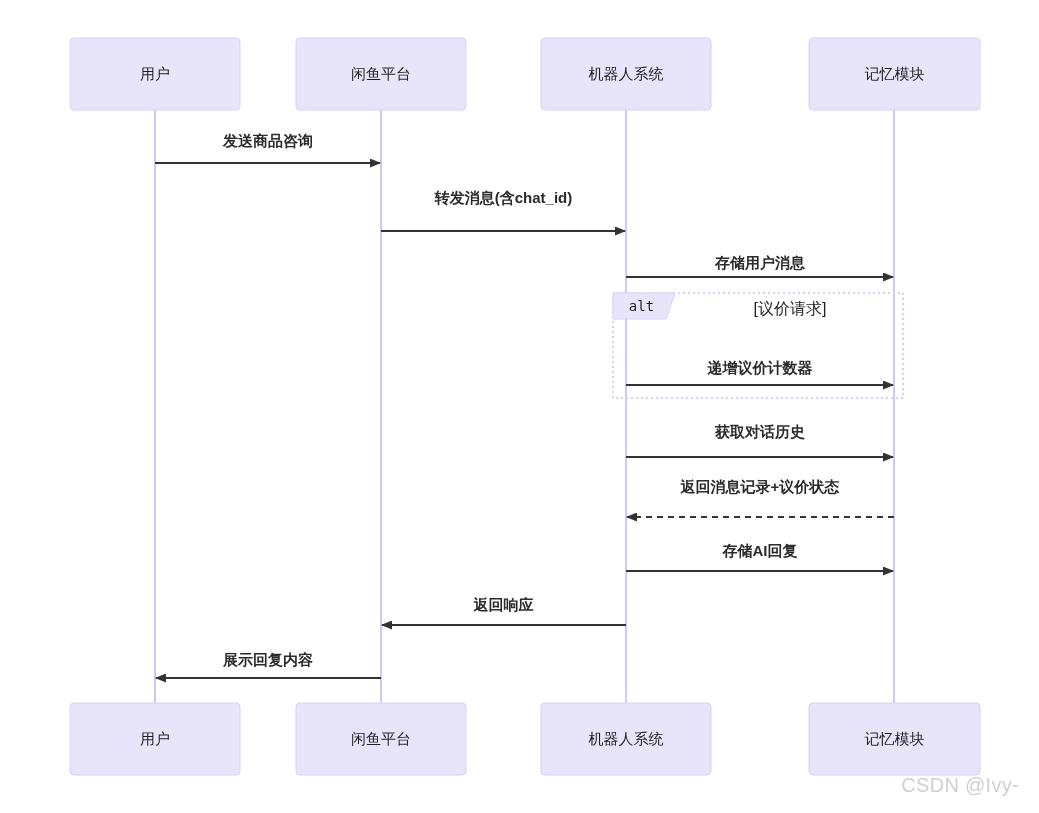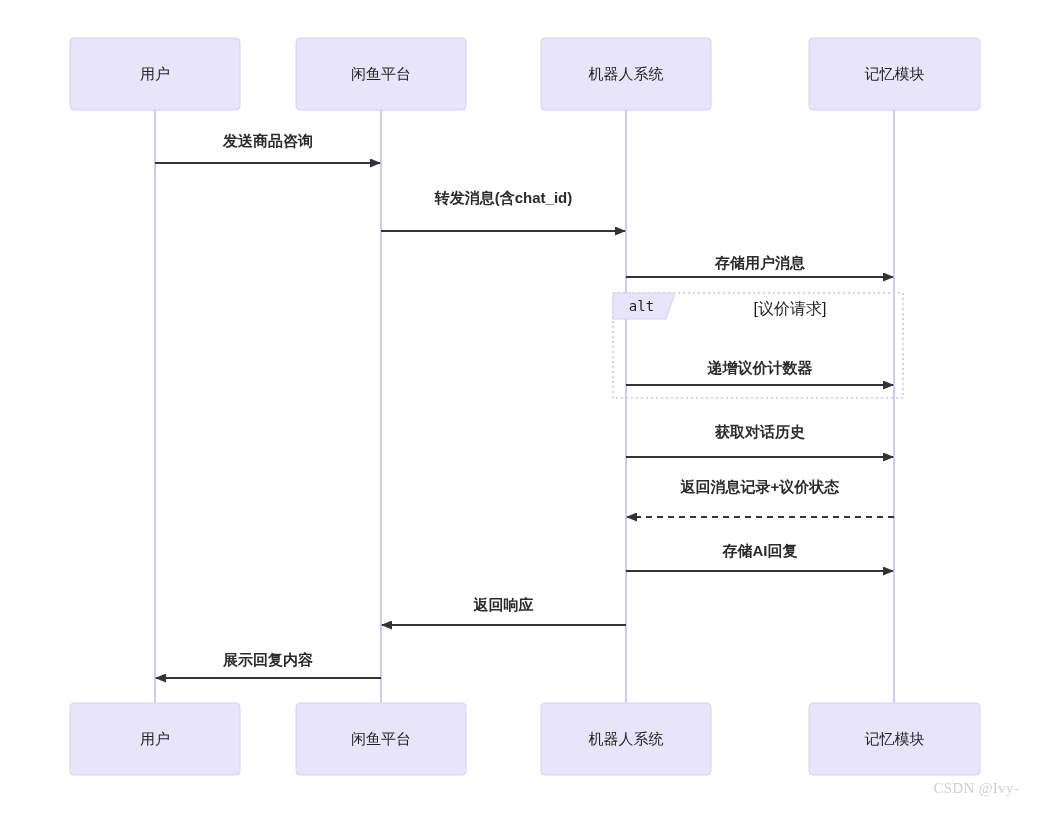--- a/index.html
+++ b/index.html
@@ -85,22 +85,22 @@
     font-family: "Liberation Sans", "DejaVu Sans", sans-serif;
     font-size: 16px;
     fill: #1f2020;
     text-anchor: middle;
     dominant-baseline: middle;
   }
   .watermark {
     position: absolute;
     right: 20px;
     bottom: 16px;
-    font-family: Liberation Serif, serif;
-    font-size: 15px;
+    font-family: Liberation Sans, sans-serif;
+    font-size: 20px;
     color: #cfcfd4;
     letter-spacing: 0.3px;
     user-select: none;
   }
 </style>
 </head>
 <body>
 
 <div id="diagram-root">
 

